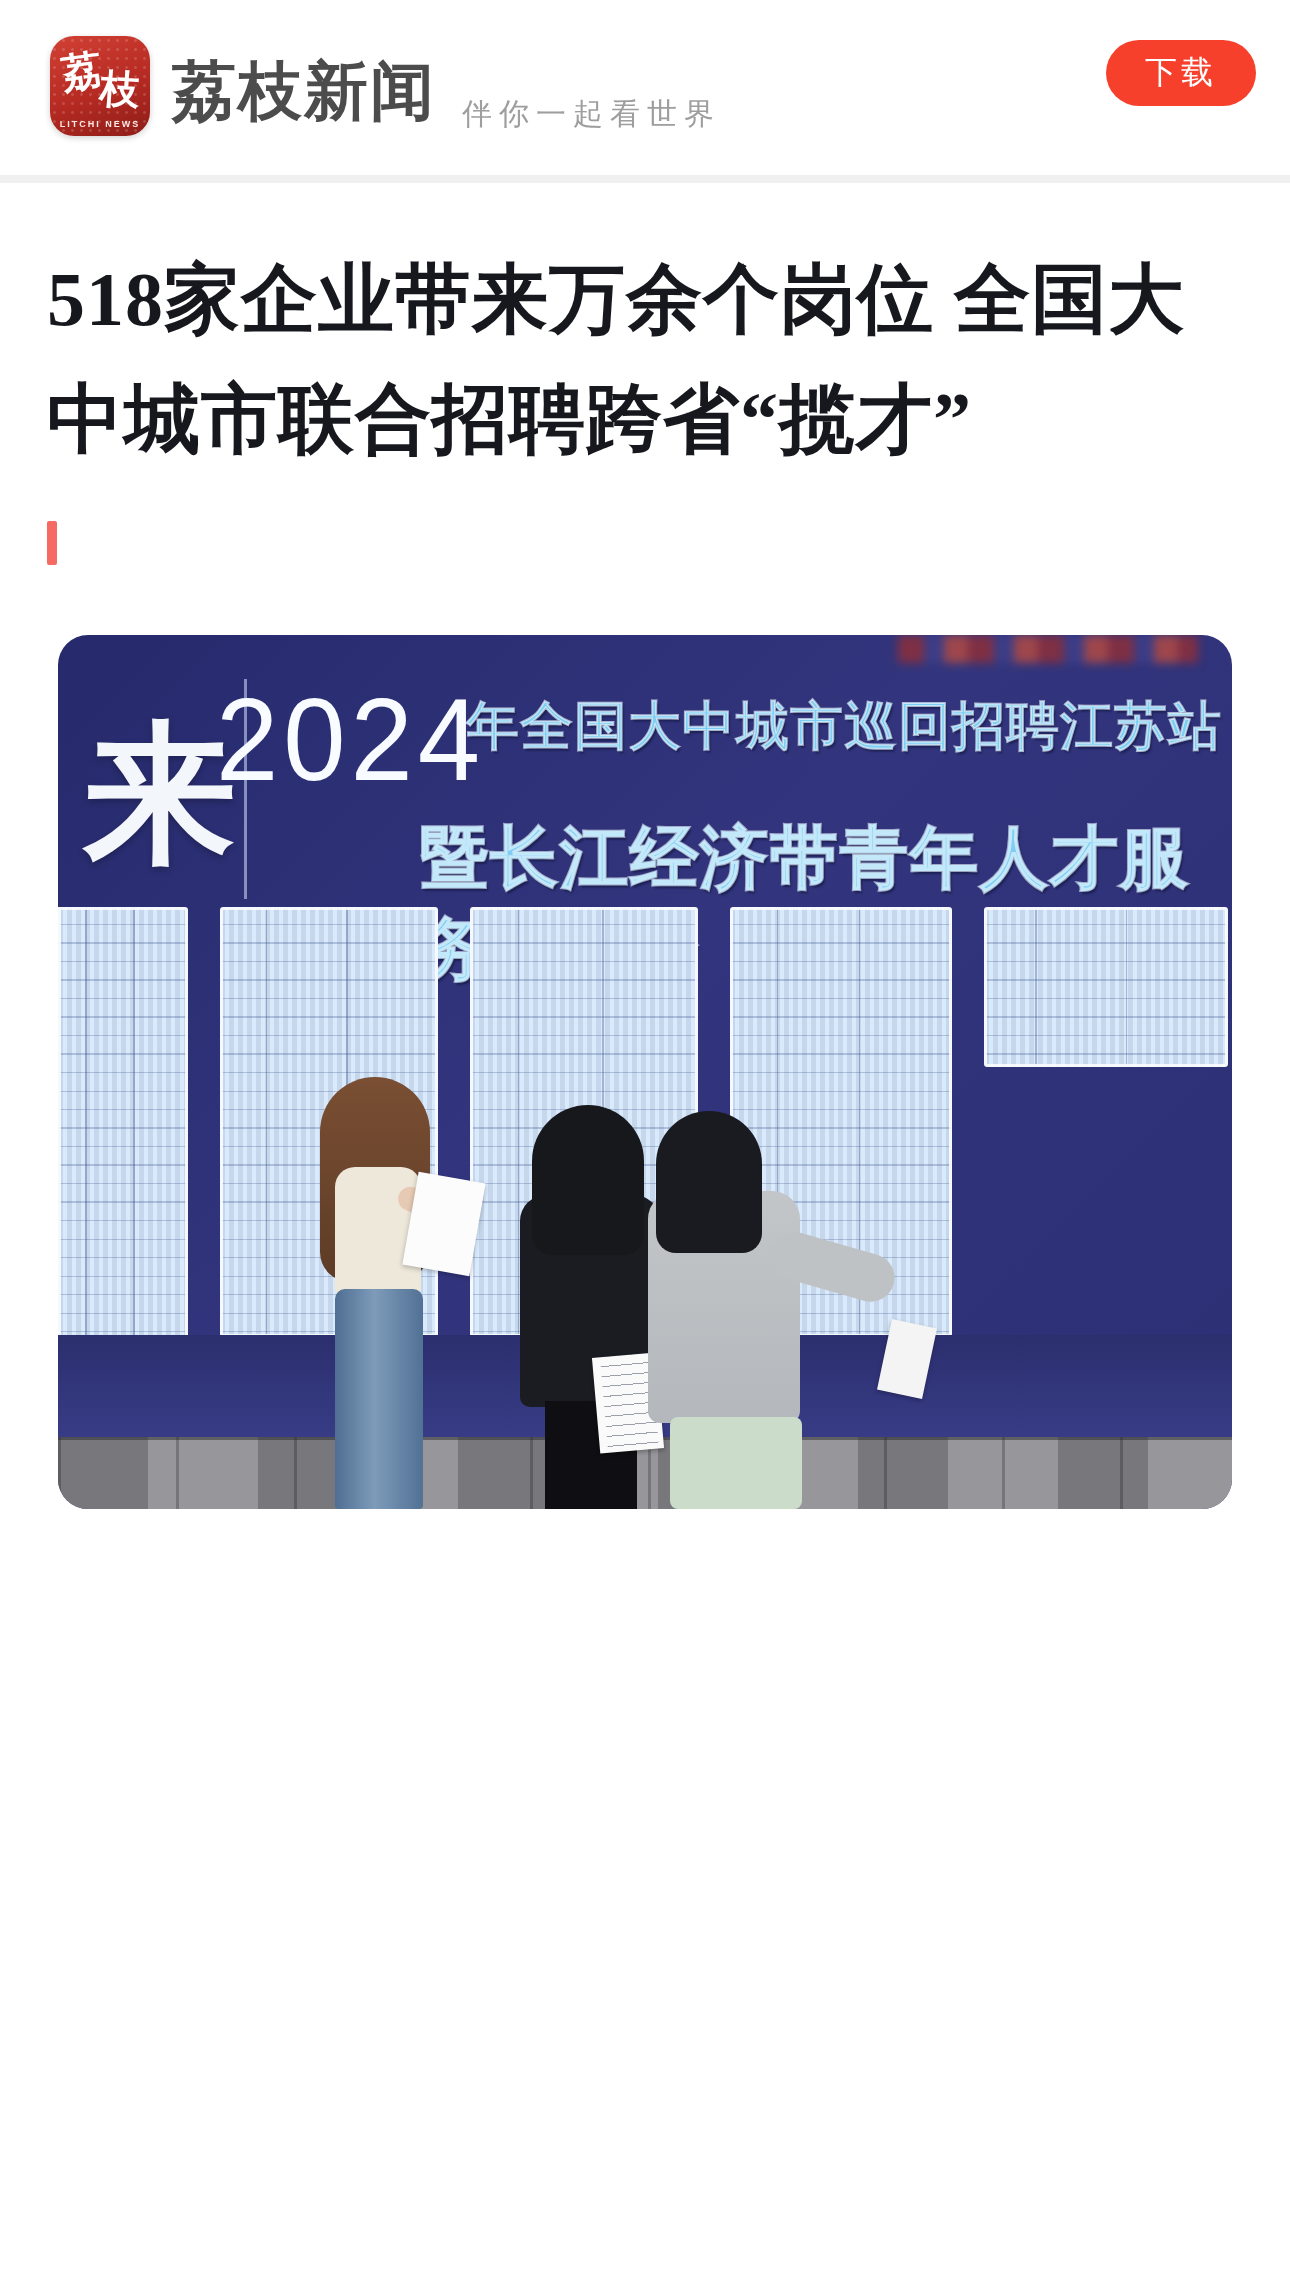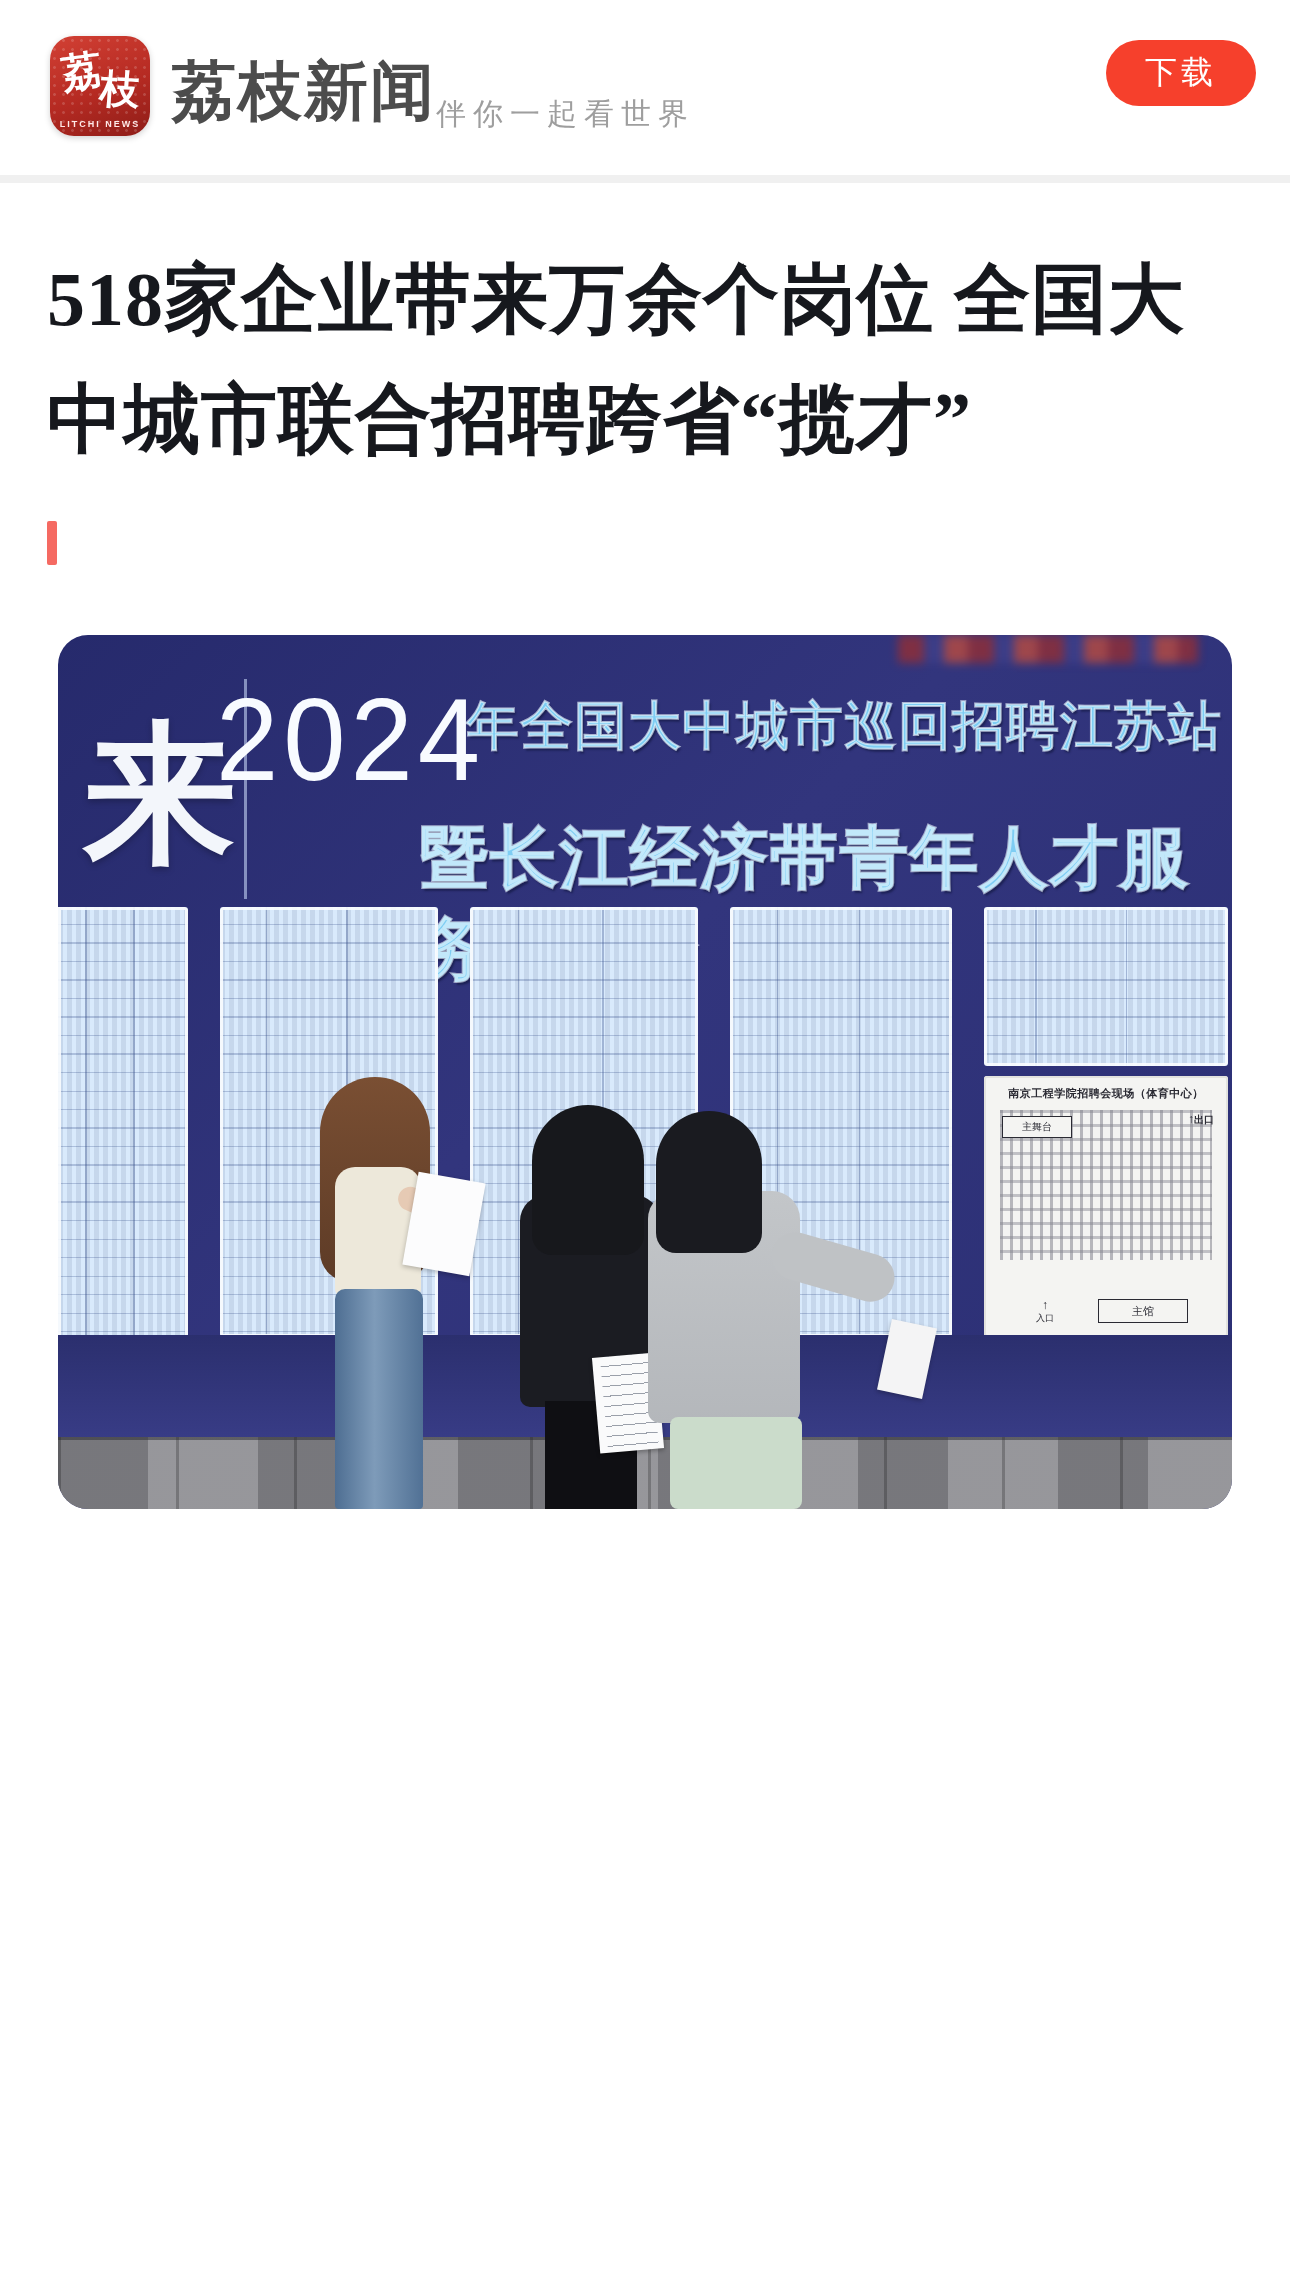--- a/index.html
+++ b/index.html
@@ -20,21 +20,21 @@
     box-shadow:0 2px 6px rgba(0,0,0,.18);
   }
   .app-icon .glyph1 { position:absolute; left:12px; top:8px; font-size:40px; font-weight:700;
     color:#fff; transform:rotate(-8deg); font-family:"Liberation Serif",serif; }
   .app-icon .glyph2 { position:absolute; right:10px; top:26px; font-size:40px; font-weight:700;
     color:#fff; transform:rotate(4deg); font-family:"Liberation Serif",serif; }
   .app-icon .caption { position:absolute; left:0; right:0; bottom:7px; text-align:center;
     font-size:9px; letter-spacing:2px; color:#ffe9e7; font-weight:700; }
   .brand { position:absolute; left:172px; top:48px; display:flex; align-items:flex-end; }
   .brand-name { font-size:64px; font-weight:900; color:#4c4c4c; letter-spacing:2px; cursor:pointer; }
-  .brand-tagline { font-size:30px; color:#9e9e9e; letter-spacing:7px; }
+  .brand-tagline { font-size:30px; color:#9e9e9e; letter-spacing:7px; margin-left:26px; }
   .download-btn {
     position:absolute; right:34px; top:40px; width:150px; height:66px; border:none;
     border-radius:34px; background:#f6402c; color:#ffffff; font-size:32px;
     letter-spacing:4px; cursor:pointer; font-family:inherit;
   }
   .header-divider { height:8px; background:#f0f0f0; }
 
   
   .article { padding:0 47px; }
   .article-title {
@@ -216,28 +216,20 @@
       <div class="banner-topright-blur"></div>
     </div>
 
     <div class="boards">
       <div class="board b1"></div>
       <div class="board b2"></div>
       <div class="board b3"></div>
       <div class="board b4"></div>
       <div class="col5">
         <div class="board b5"></div>
-        <div class="map-panel">
-          <div class="map-title">南京工程学院招聘会现场（体育中心）</div>
-          <div class="map-booths"></div>
-          <div class="map-stage">主舞台</div>
-          <div class="map-exit"><span class="arrow">↑</span><span>出口</span></div>
-          <div class="map-hall">主馆</div>
-          <div class="map-entrance"><span class="arrow">↑</span><span>入口</span></div>
-        </div>
       </div>
     </div>
 
     <div class="wall-base"></div>
     <div class="floor"></div>
 
     <div class="person">
       <div class="w-hair"></div>
       <div class="w-tee"></div>
       <div class="w-arm"></div>

